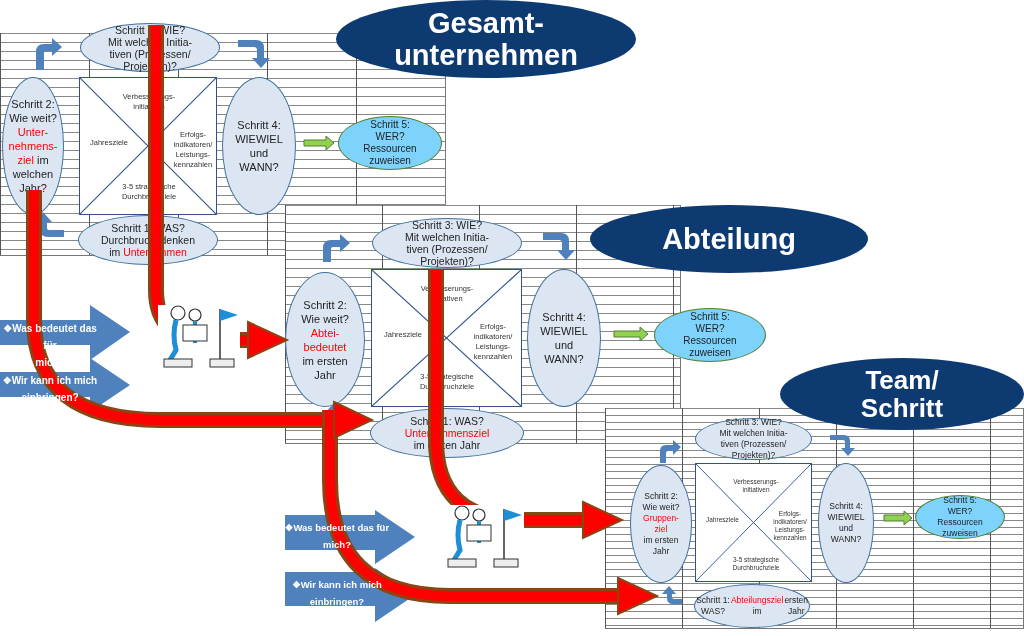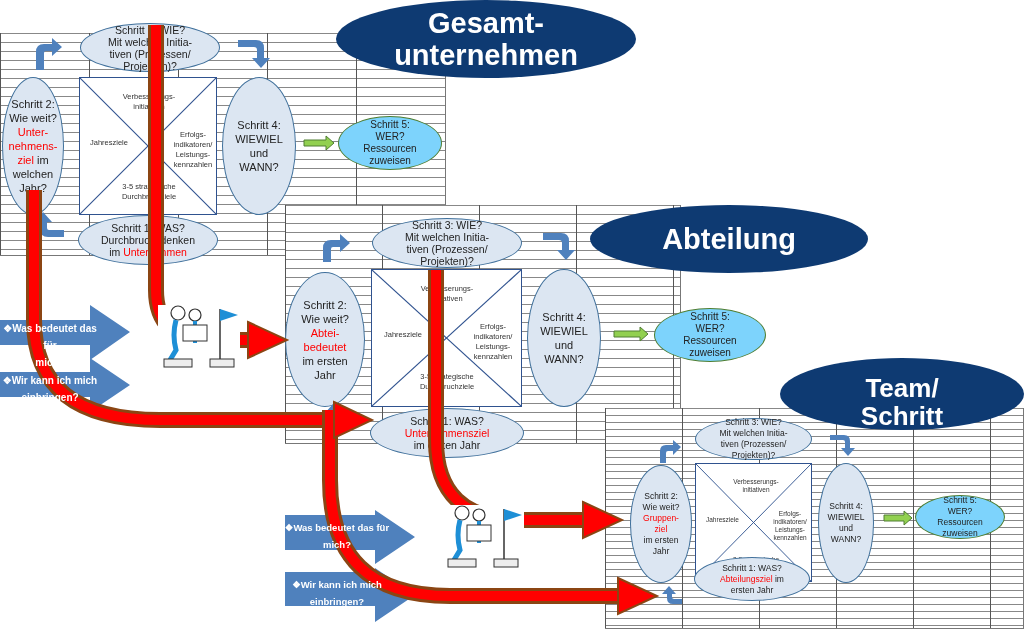--- a/index.html
+++ b/index.html
@@ -152,21 +152,21 @@
   <div>Ressourcen</div>
   <div>zuweisen</div>
 </div>
 
 <div class="ell" style="left:370px;top:408px;width:154px;height:50px;flex-direction:column;font-size:10.5px;line-height:12px;">
   <div><span>Schritt 1: </span><span class="b">WAS</span><span>?</span></div>
   <div class="red">Unternehmensziel</div>
   <div>im ersten Jahr</div>
 </div>
 
-<div class="ell navy" style="left:780px;top:358px;width:244px;height:72px;flex-direction:column;font-size:26px;line-height:28px;justify-content:flex-end;">
+<div class="ell navy" style="left:780px;top:358px;width:244px;height:72px;flex-direction:column;font-size:26px;line-height:28px;">
   <span>Team/</span>
   <span>Schritt</span>
 </div>
 
 <div class="ell small" style="left:695px;top:418px;width:117px;height:42px;flex-direction:column;">
   <div><span>Schritt 3: </span><span class="b">WIE</span><span>?</span></div>
   <div>Mit welchen Initia-</div>
   <div>tiven (Prozessen/</div>
 
   <div>Projekten)?</div>
@@ -210,21 +210,21 @@
   <div><span class="b">WANN</span><span>?</span></div>
 </div>
 
 <div class="ell green small" style="left:915px;top:495px;width:90px;height:44px;flex-direction:column;">
   <div>Schritt 5:</div>
   <div><span class="b">WER</span><span>?</span></div>
   <div>Ressourcen</div>
   <div>zuweisen</div>
 </div>
 
-<div class="ell small" style="left:694px;top:557px;width:116px;height:44px;flex-direction:column;text-align:center;">
+<div class="ell small" style="left:694px;top:584px;width:116px;height:44px;flex-direction:row;text-align:center;">
   <div><span>Schritt 1: </span><span class="b">WAS</span><span>?</span></div>
   <div><span class="red">Abteilungsziel</span><span> im</span></div>
   <div>ersten Jahr</div>
 </div>
 
 <svg class="overlay" viewBox="0 0 1024 636">
   <defs>
     <g id="blueCurveUp">
         <path d="M0 22 V8 Q0 0 8 0 H18 V-6 L28 4 L18 14 V8 H10 Q8 8 8 10 V22 Z" fill="#4f81bd"></path>
       </g>

